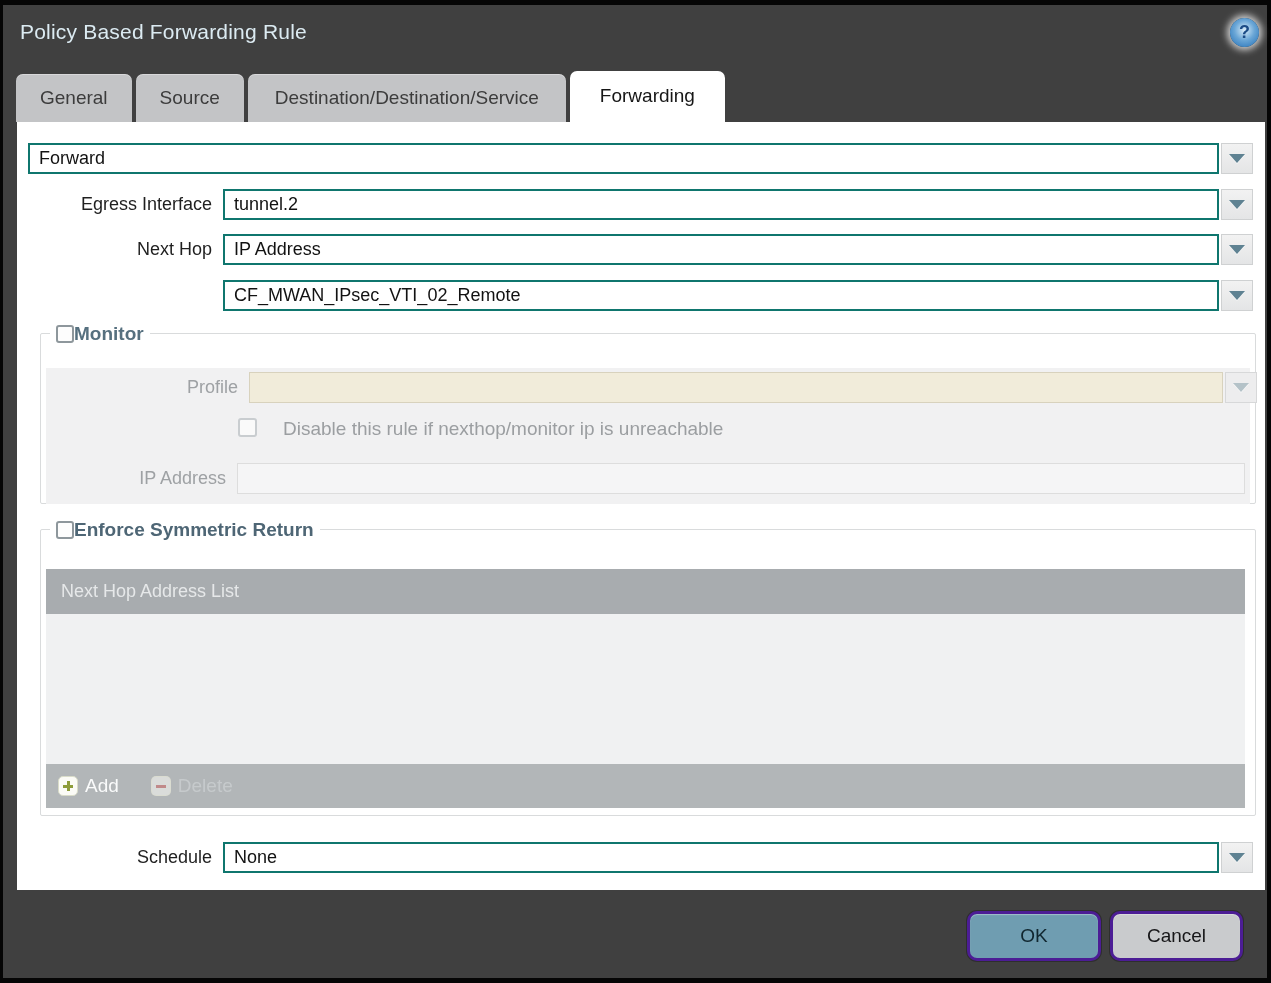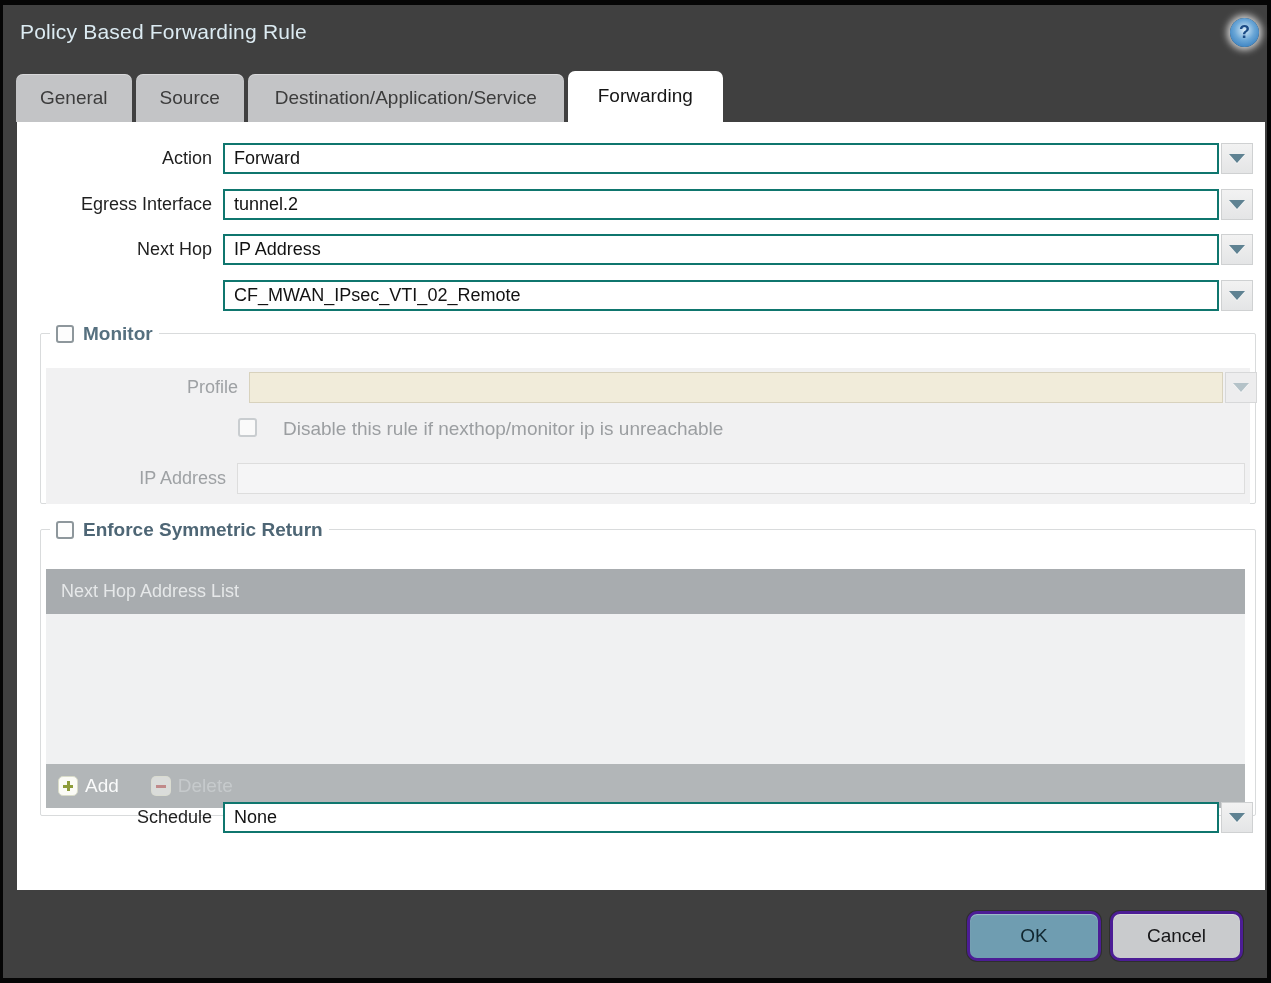--- a/index.html
+++ b/index.html
@@ -35,21 +35,21 @@
           font-size:18px;padding:0 9px;outline:none;border-radius:0;}
   .dbtn{width:32px;height:31px;flex:none;background:linear-gradient(#f2f2f2,#e4e5e6);
         border:1px solid #cfd1d2;display:flex;align-items:center;justify-content:center;cursor:pointer;}
   .arrow{width:0;height:0;border-left:8px solid transparent;border-right:8px solid transparent;
          border-top:9px solid #5f8292;filter:drop-shadow(0 1px 0 rgba(255,255,255,.6));}
   .dbtn.disabled{background:#ededee;border-color:#d7d8d9;cursor:default;}
   .dbtn.disabled .arrow{border-top-color:#b4c2c8;}
 
   
   .group{position:absolute;border:1px solid #d9dbdc;border-radius:2px;background:#fff;}
-  .legend{position:absolute;top:-11px;left:9px;background:#fff;padding:0 6px;display:flex;align-items:center;gap:9px;}
+  .legend{position:absolute;top:-11px;left:9px;background:#fff;padding:0 6px;display:flex;align-items:center;}
   .cbx{width:18px;height:18px;border:2px solid #8e979c;border-radius:3px;background:#fdfdfd;flex:none;cursor:pointer;}
   .legend-label{font-size:19px;font-weight:bold;}
   .monitor-title{color:#56707f;}
   .sym-title{color:#4e6675;}
 
   
   .mpanel{position:absolute;left:5px;top:34px;width:1204px;height:136px;background:#f1f1f2;}
   .mrow{position:absolute;display:flex;}
   .mlabel{width:180px;text-align:right;line-height:31px;font-size:18px;color:#9ea1a4;flex:none;}
   .profile-input{width:974px;height:31px;border:1px solid #d8d2bd;background:#f1ecda;flex:none;}
@@ -87,28 +87,27 @@
 
 <div class="screen">
   <div class="dialog">
 
     <div class="title">Policy Based Forwarding Rule</div>
     <div class="help">?</div>
 
     <div class="tabs">
       <div class="tab">General</div>
       <div class="tab">Source</div>
-      <div class="tab wide">Destination/Application/Service</div>
+      <div class="tab wide">Destination/Destination/Service</div>
       <div class="tab active">Forwarding</div>
     </div>
 
     <div class="content">
 
       <div class="frow" style="top:21px;">
-        <div class="flabel">Action</div>
         <div class="fgap"></div>
         <div class="combo">
           <input class="tinput" value="Forward" style="">
           <div class="dbtn">
             <div class="arrow"></div>
           </div>
         </div>
       </div>
 
       <div class="frow" style="top:67px;">
@@ -185,21 +184,21 @@
               <div class="tbtn-label">Add</div>
             </div>
             <div class="tbtn disabled">
               <div class="sicon minus"></div>
               <div class="tbtn-label dim">Delete</div>
             </div>
           </div>
         </div>
       </div>
 
-      <div class="frow" style="top:680px;">
+      <div class="frow" style="top:720px;">
         <div class="flabel">Schedule</div>
         <div class="fgap"></div>
         <div class="combo">
           <input class="tinput" value="None" style="">
           <div class="dbtn">
             <div class="arrow"></div>
           </div>
         </div>
       </div>
 

